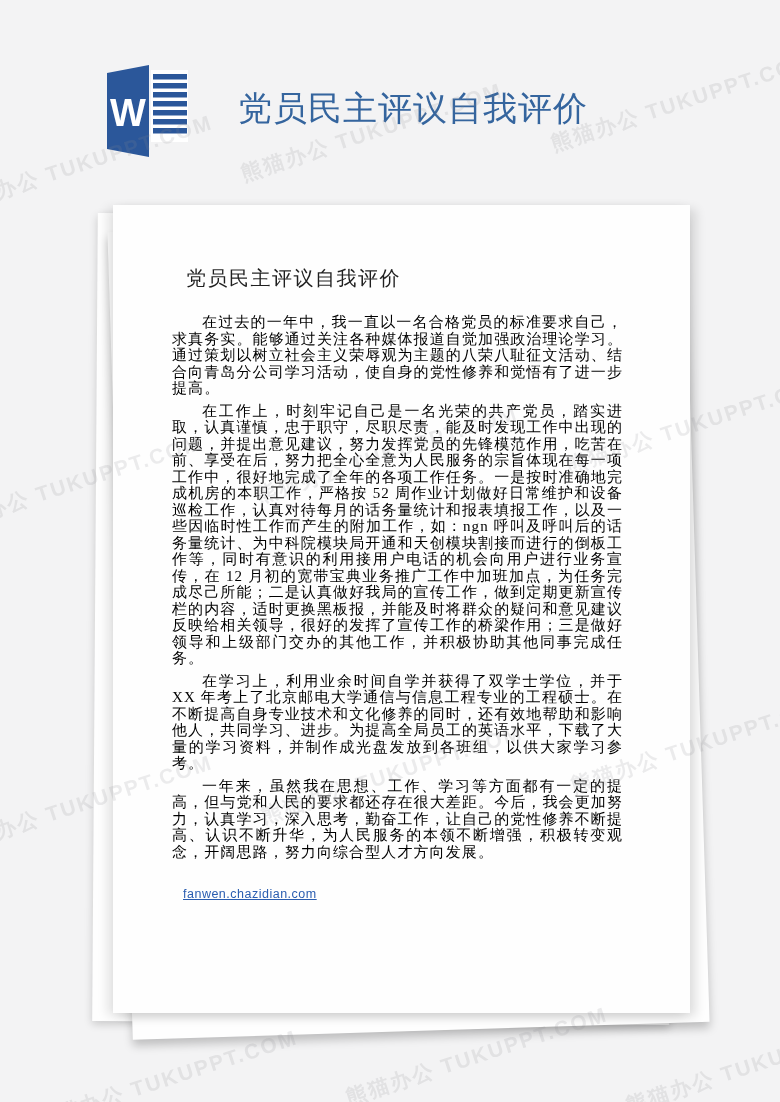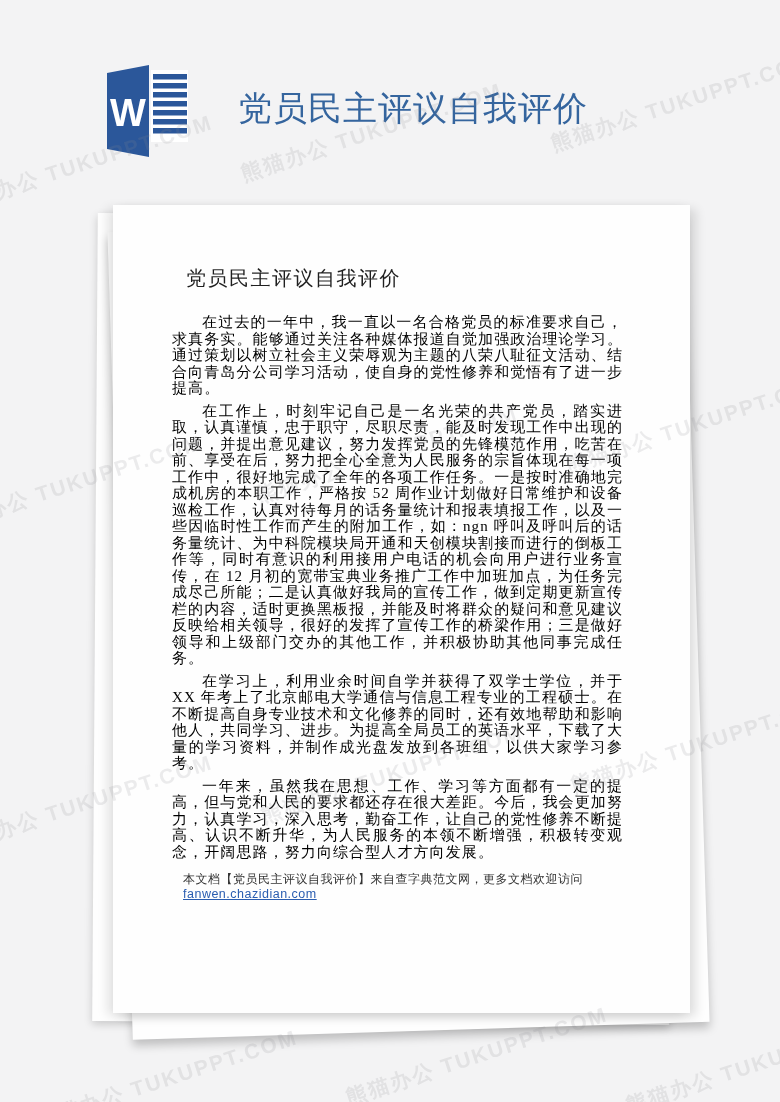--- a/index.html
+++ b/index.html
@@ -76,21 +76,21 @@
     <div class="sheet sheet-3"></div>
     <div class="sheet sheet-2"></div>
 
     <div class="sheet page">
       <h2 class="doc-heading">党员民主评议自我评价</h2>
       <p>在过去的一年中，我一直以一名合格党员的标准要求自己，求真务实。能够通过关注各种媒体报道自觉加强政治理论学习。通过策划以树立社会主义荣辱观为主题的八荣八耻征文活动、结合向青岛分公司学习活动，使自身的党性修养和觉悟有了进一步提高。</p>
       <p>在工作上，时刻牢记自己是一名光荣的共产党员，踏实进取，认真谨慎，忠于职守，尽职尽责，能及时发现工作中出现的问题，并提出意见建议，努力发挥党员的先锋模范作用，吃苦在前、享受在后，努力把全心全意为人民服务的宗旨体现在每一项工作中，很好地完成了全年的各项工作任务。一是按时准确地完成机房的本职工作，严格按 52 周作业计划做好日常维护和设备巡检工作，认真对待每月的话务量统计和报表填报工作，以及一些因临时性工作而产生的附加工作，如：ngn 呼叫及呼叫后的话务量统计、为中科院模块局开通和天创模块割接而进行的倒板工作等，同时有意识的利用接用户电话的机会向用户进行业务宣传，在 12 月初的宽带宝典业务推广工作中加班加点，为任务完成尽己所能；二是认真做好我局的宣传工作，做到定期更新宣传栏的内容，适时更换黑板报，并能及时将群众的疑问和意见建议反映给相关领导，很好的发挥了宣传工作的桥梁作用；三是做好领导和上级部门交办的其他工作，并积极协助其他同事完成任务。</p>
       <p>在学习上，利用业余时间自学并获得了双学士学位，并于 XX 年考上了北京邮电大学通信与信息工程专业的工程硕士。在不断提高自身专业技术和文化修养的同时，还有效地帮助和影响他人，共同学习、进步。为提高全局员工的英语水平，下载了大量的学习资料，并制作成光盘发放到各班组，以供大家学习参考。</p>
       <p>一年来，虽然我在思想、工作、学习等方面都有一定的提高，但与党和人民的要求都还存在很大差距。今后，我会更加努力，认真学习，深入思考，勤奋工作，让自己的党性修养不断提高、认识不断升华，为人民服务的本领不断增强，积极转变观念，开阔思路，努力向综合型人才方向发展。</p>
       <div class="doc-footer">
-        <span>本文档【党员民主评议自我评价】来自查字典范文网，更多文档欢迎访问</span><br>
+        <br>
         <a href="#">fanwen.chazidian.com</a>
       </div>
     </div>
   </div>
 
   <div class="watermark-layer">
     <span class="wm" style="left:-55px; top:150px;">熊猫办公 TUKUPPT.COM</span>
     <span class="wm" style="left:235px; top:118px;">熊猫办公 TUKUPPT.COM</span>
     <span class="wm" style="left:545px; top:88px;">熊猫办公 TUKUPPT.COM</span>
     <span class="wm" style="left:-65px; top:470px;">熊猫办公 TUKUPPT.COM</span>

